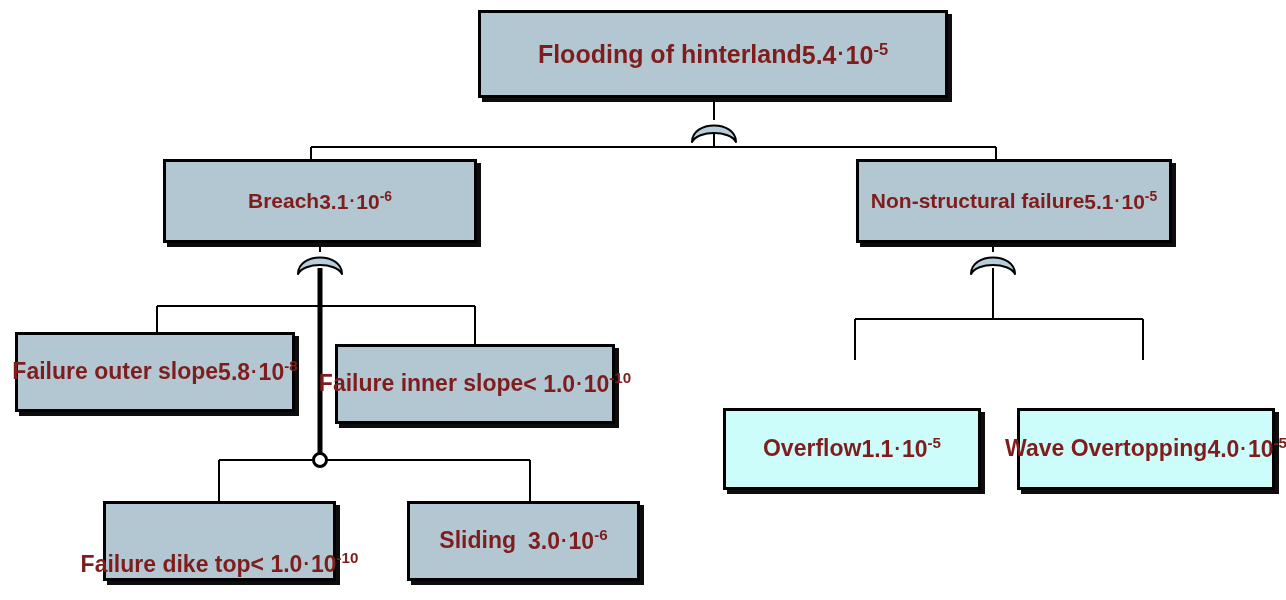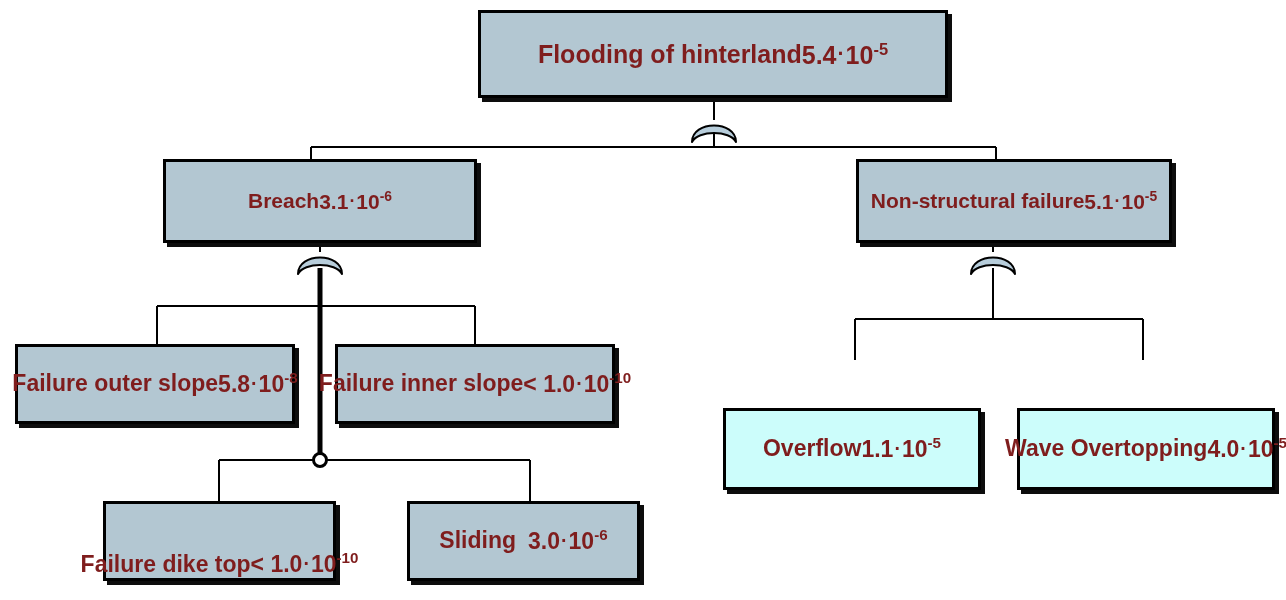--- a/index.html
+++ b/index.html
@@ -147,21 +147,21 @@
   <div class="node f-lvl2" style="left:163px; top:159px; width:314px; height:84px;">
     <span class="label">Breach</span>
     <span class="value">3.1<span class="mdot">·</span>10<sup>-6</sup></span>
   </div>
 
   <div class="node f-lvl2" style="left:835px; top:159px; width:316px; height:84px;margin-left:21px;">
     <span class="label">Non-structural failure</span>
     <span class="value">5.1<span class="mdot">·</span>10<sup>-5</sup></span>
   </div>
 
-  <div class="node f-leaf" style="left:15px; top:344px; width:280px; height:80px;">
+  <div class="node f-leaf" style="left:15px; top:332px; width:280px; height:80px;">
     <span class="label">Failure outer slope</span>
     <span class="value">5.8<span class="mdot">·</span>10<sup>-8</sup></span>
   </div>
 
   <div class="node f-leaf" style="left:335px; top:344px; width:280px; height:80px;">
     <span class="label">Failure inner slope</span>
     <span class="value">&lt; 1.0<span class="mdot">·</span>10<sup>-10</sup></span>
   </div>
 
   <div class="node f-leaf" style="left:103px; top:501px; width:233px; height:80px;align-items:flex-end;">

